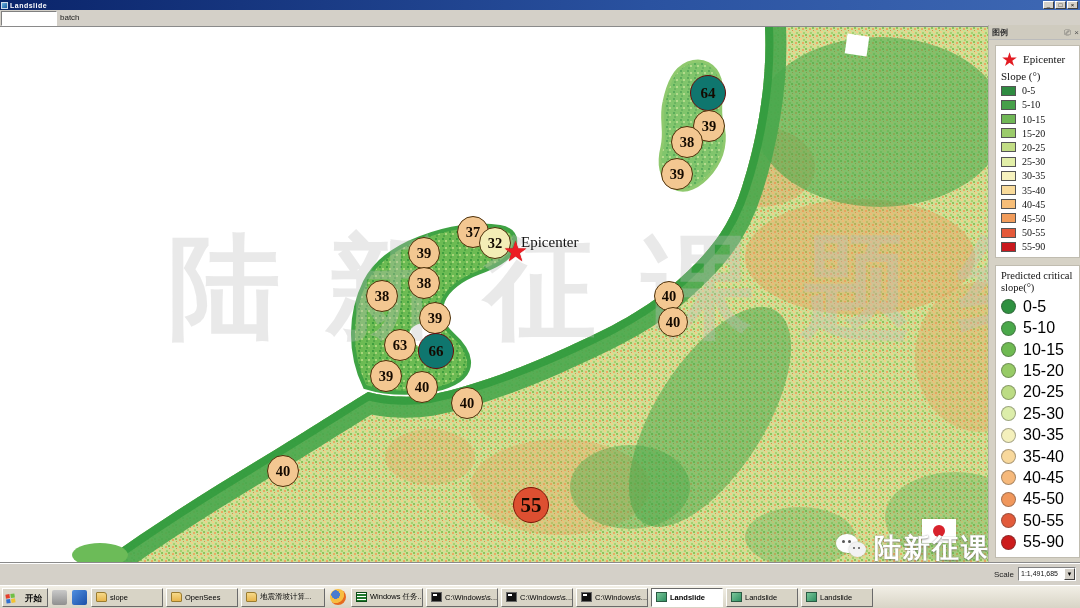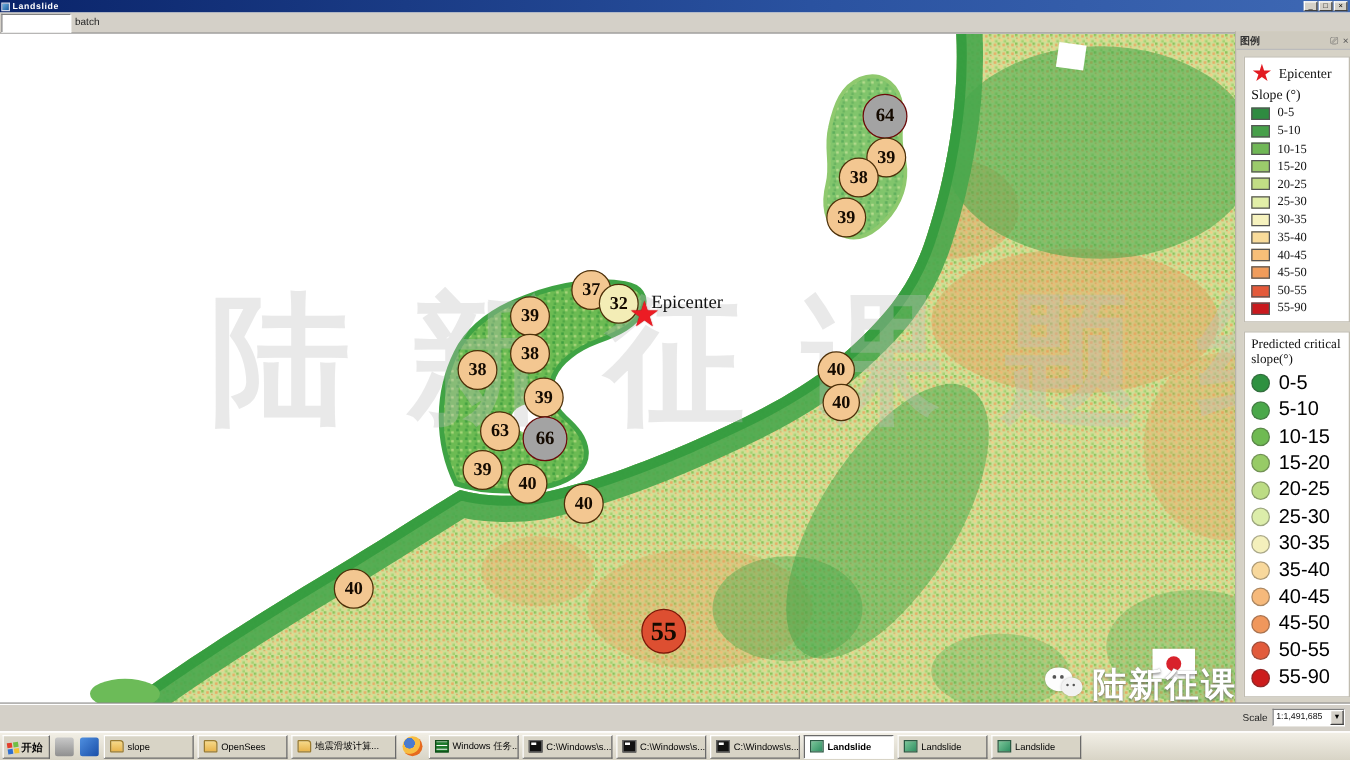--- a/index.html
+++ b/index.html
@@ -22,21 +22,21 @@
 
   
   .map { position:absolute; left:0; top:27px; width:1080px; height:536px; background:#fff; overflow:hidden; }
   .map svg { position:absolute; left:0; top:0; }
   .watermark-center { position:absolute; left:168px; top:186px; width:900px; font-family:"Liberation Serif", serif;
     font-size:112px; letter-spacing:46px; color:rgba(190,190,190,.34); white-space:nowrap; font-weight:bold; }
   .marker { position:absolute; border-radius:50%; display:flex; align-items:center; justify-content:center;
     font-family:"Liberation Serif", serif; font-weight:bold; color:#140a00; }
   .marker.tan    { background:#f3c791; border:1.5px solid #4d3009; }
   .marker.yellow { background:#f3edb6; border:1.5px solid #4d3009; }
-  .marker.red    { background:#a3a3a3; border:1.5px solid #6b0a0a; }
+  .marker.red    { background:#0f766e; border:1.5px solid #6b0a0a; }
   .marker.orange { background:#dd4f31; border:1.5px solid #7a1708; }
   .epistar { position:absolute; color:#ec1c24; font-size:28px; line-height:22px; font-family:"DejaVu Sans", sans-serif;
     text-shadow:0 0 1px #a00; }
   .epilabel { position:absolute; font-family:"Liberation Serif", serif; font-size:15px; color:#111; }
   .wechat-badge { position:absolute; left:836px; top:503px; display:flex; align-items:center; gap:6px; }
   .wc-icon { width:32px; height:28px; position:relative; }
   .wc-b1 { position:absolute; left:0; top:0; width:22px; height:19px; background:#fdfdfd; border-radius:50% 50% 45% 55%; box-shadow:0 0 2px rgba(0,0,0,.25); }
   .wc-b2 { position:absolute; left:13px; top:8px; width:17px; height:15px; background:#f2f2f2; border-radius:50%; box-shadow:0 0 2px rgba(0,0,0,.25); }
   .wc-e { position:absolute; width:3px; height:3px; background:#555; border-radius:50%; }
   .wechat-text { color:#fff; font-size:27px; font-weight:bold; letter-spacing:2px;
@@ -66,21 +66,21 @@
     border-top:1px solid #fff; box-shadow:0 -1px 0 #8a8a8a; }
   .scale-wrap { position:absolute; right:4px; top:3px; display:flex; align-items:center; gap:4px; }
   .scale-label { font-size:8px; color:#222; }
   .scale-combo { width:58px; height:14px; background:#fff; border:1px solid; border-color:#808080 #fff #fff #808080;
     font-size:7px; line-height:12px; padding-left:2px; color:#111; position:relative; }
   .scale-arrow { position:absolute; right:0; top:0; width:11px; height:12px; background:#d4d0c8; border:1px solid; border-color:#fff #404040 #404040 #fff; font-size:6px; text-align:center; line-height:10px; color:#000; }
 
   
   .taskbar { position:absolute; left:0; top:585px; width:1080px; height:23px; background:linear-gradient(#f2efe6,#d8d4c6);
     border-top:1px solid #fff; display:flex; align-items:center; gap:3px; padding:0 2px; }
-  .start-btn { height:19px; display:flex; align-items:center; gap:2px; padding:3px 5px 0 3px; background:#d8d4c6;
+  .start-btn { height:19px; display:flex; align-items:center; gap:10px; padding:3px 5px 0 3px; background:#d8d4c6;
     border:1px solid; border-color:#fff #6a6a6a #6a6a6a #fff; }
   .start-flag { width:9px; height:9px; display:grid; grid-template-columns:4px 4px; grid-template-rows:4px 4px; gap:1px; transform:rotate(-8deg); }
   .start-flag i { display:block; }
   .start-label { font-size:8.5px; font-weight:bold; color:#000; }
   .ql-icon { width:15px; height:15px; border-radius:2px; margin:0 1px; }
   .tbtn { height:19px; min-width:0; flex:0 0 auto; display:flex; align-items:center; gap:3px; padding:0 4px;
     background:#d8d4c6; border:1px solid; border-color:#fff #6a6a6a #6a6a6a #fff; overflow:hidden; }
   .tbtn.active { background:#fff; border-color:#6a6a6a #fff #fff #6a6a6a; }
   .tbtn .tlabel { font-size:7.5px; color:#000; white-space:nowrap; }
   .tbtn.active .tlabel { font-weight:bold; }

